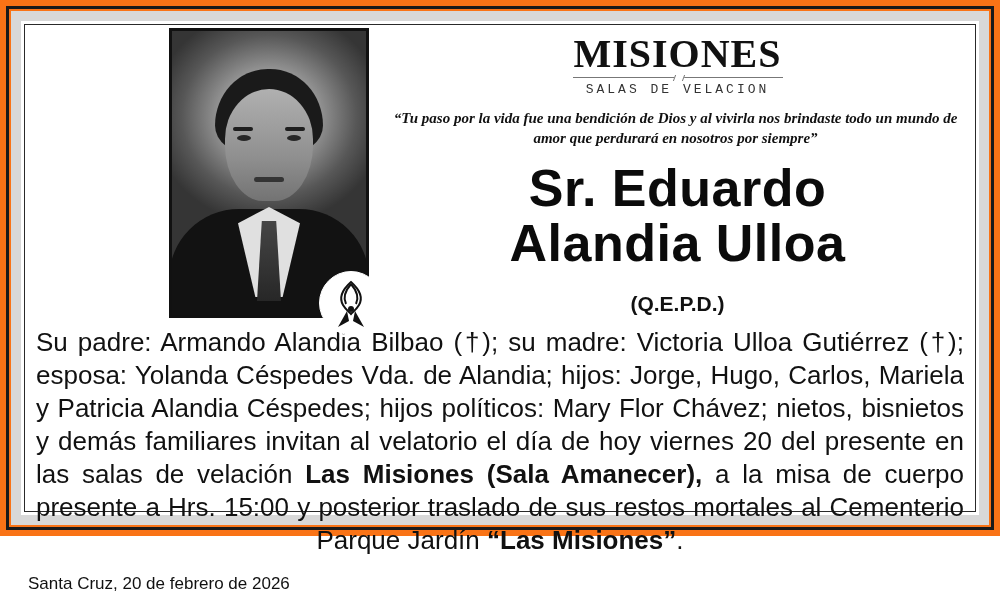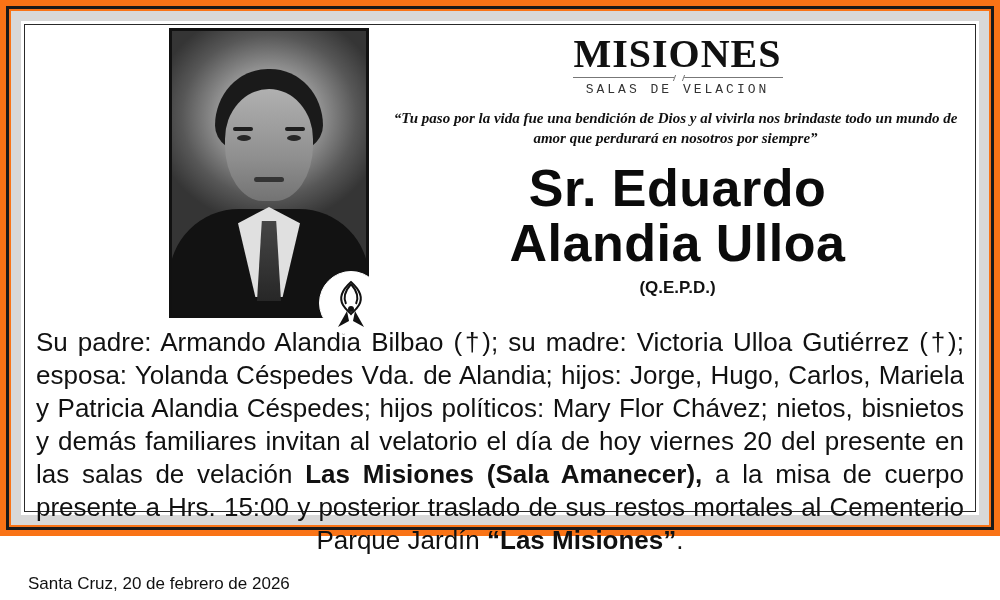--- a/index.html
+++ b/index.html
@@ -255,23 +255,23 @@
     font-weight: bold;
     font-size: 52px;
     line-height: 1.06;
     color: #0b0b0b;
     margin-top: 12px;
     letter-spacing: 0.5px;
   }
   .qepd {
     font-family: "Liberation Sans", sans-serif;
     font-weight: bold;
-    font-size: 17px;
-    color: #111;
-    margin-top: 7px;
+    font-size: 21px;
+    color: #111;
+    margin-top: 21px;
   }
 
   .body-text {
     font-family: "Liberation Sans", sans-serif;
     font-size: 26px;
     line-height: 1.27;
     color: #111;
     text-align: justify;
     text-align-last: center;
     margin: 8px 8px 17px 8px;

